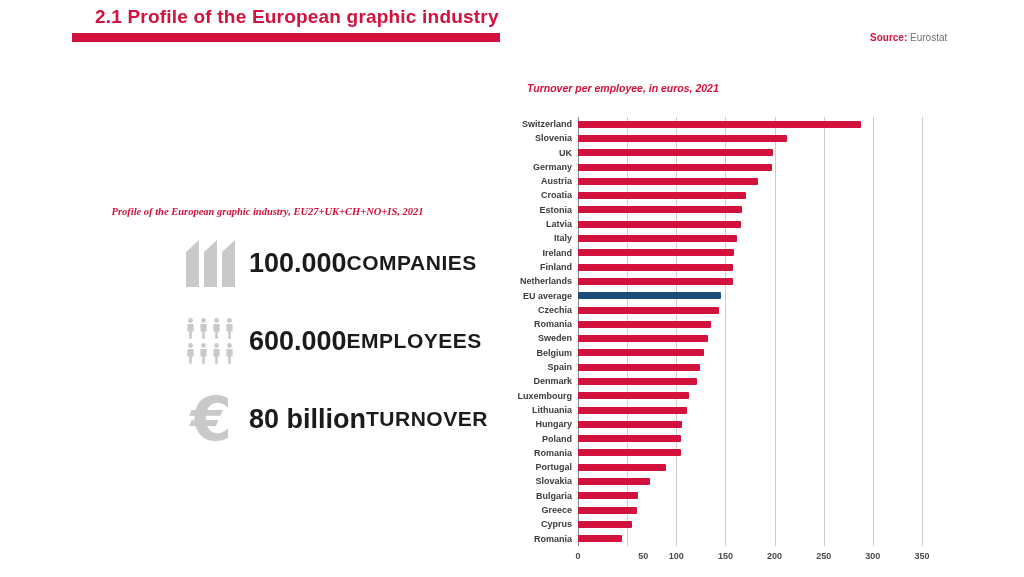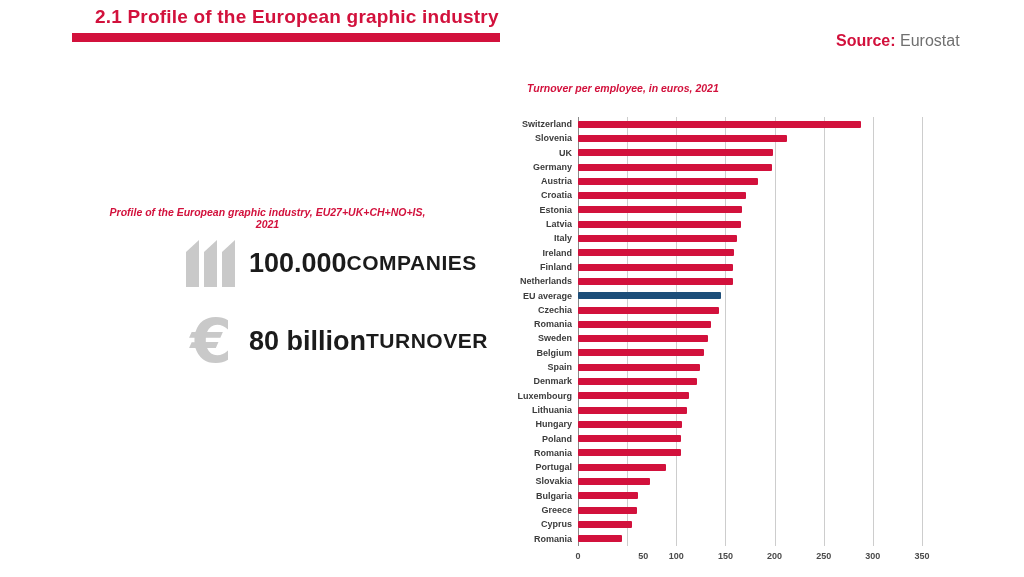--- a/index.html
+++ b/index.html
@@ -9,28 +9,28 @@
   }
   
   .page-title{
     position:absolute;left:95px;top:6px;
     font-size:19px;font-weight:bold;color:#D2113C;letter-spacing:.2px;
   }
   .title-underline{
     position:absolute;left:72px;top:33px;width:428px;height:9px;background:#D2113C;
   }
   .source{
-    position:absolute;left:836px;top:32px;font-size:16px;white-space:nowrap;
+    position:absolute;left:870px;top:32px;font-size:10px;white-space:nowrap;
   }
   .source b{color:#D2113C;font-weight:bold;}
   .source span{color:#707070;}
   
   .left-caption{
     position:absolute;left:105px;top:206px;width:325px;text-align:center;
-    font-size:10.5px;font-style:italic;font-weight:600;color:#D2113C;
+    font-size:10.5px;font-style:italic;font-weight:600;color:#D2113C;font-family:Liberation Serif, serif;
   }
   .stats{
     position:absolute;left:183px;top:237px;display:flex;flex-direction:column;gap:26px;
   }
   .stat{display:flex;align-items:center;gap:10px;}
   .stat-icon{width:56px;height:52px;display:flex;align-items:center;justify-content:center;flex:0 0 56px;}
   .stat-text{display:flex;flex-direction:row;align-items:center;}
   .stat-value{font-size:27px;font-weight:bold;color:#1B1B1B;line-height:1.05;white-space:nowrap;}
   .stat-label{font-size:21px;font-weight:bold;color:#1B1B1B;letter-spacing:.5px;line-height:1.15;}
   .euro-glyph{font-size:60px;font-weight:bold;color:#C9C9C9;line-height:52px;font-family:"DejaVu Sans",sans-serif;}
@@ -79,20 +79,44 @@
         <polygon points="20,15 33,3 33,50 20,50" fill="#C9C9C9"></polygon>
         <polygon points="38,15 51,3 51,50 38,50" fill="#C9C9C9"></polygon>
       </svg>
     </div>
     <div class="stat-text">
       <div class="stat-value">100.000</div>
       <div class="stat-label">COMPANIES</div>
     </div>
   </div>
 
+  <div class="stat">
+    <div class="stat-icon">
+      <svg width="50" height="50" viewBox="0 0 50 50">
+        <defs>
+          <g id="person" fill="#C9C9C9">
+            <circle cx="4.5" cy="2.5" r="2.4"></circle>
+            <path d="M1.4,6 h6.2 v7.4 h-1.8 v7.4 h-2.6 v-7.4 h-1.8 z"></path>
+          </g>
+        </defs>
+        <use href="#person" x="0" y="2"></use>
+        <use href="#person" x="13" y="2"></use>
+        <use href="#person" x="26" y="2"></use>
+        <use href="#person" x="39" y="2"></use>
+        <use href="#person" x="0" y="27"></use>
+        <use href="#person" x="13" y="27"></use>
+        <use href="#person" x="26" y="27"></use>
+        <use href="#person" x="39" y="27"></use>
+      </svg>
+    </div>
+    <div class="stat-text">
+      <div class="stat-value">600.000</div>
+      <div class="stat-label">EMPLOYEES</div>
+    </div>
+  </div>
 
   <div class="stat">
     <div class="stat-icon">
       <span class="euro-glyph">€</span>
     </div>
     <div class="stat-text">
       <div class="stat-value">80 billion</div>
       <div class="stat-label">TURNOVER</div>
     </div>
   </div>

